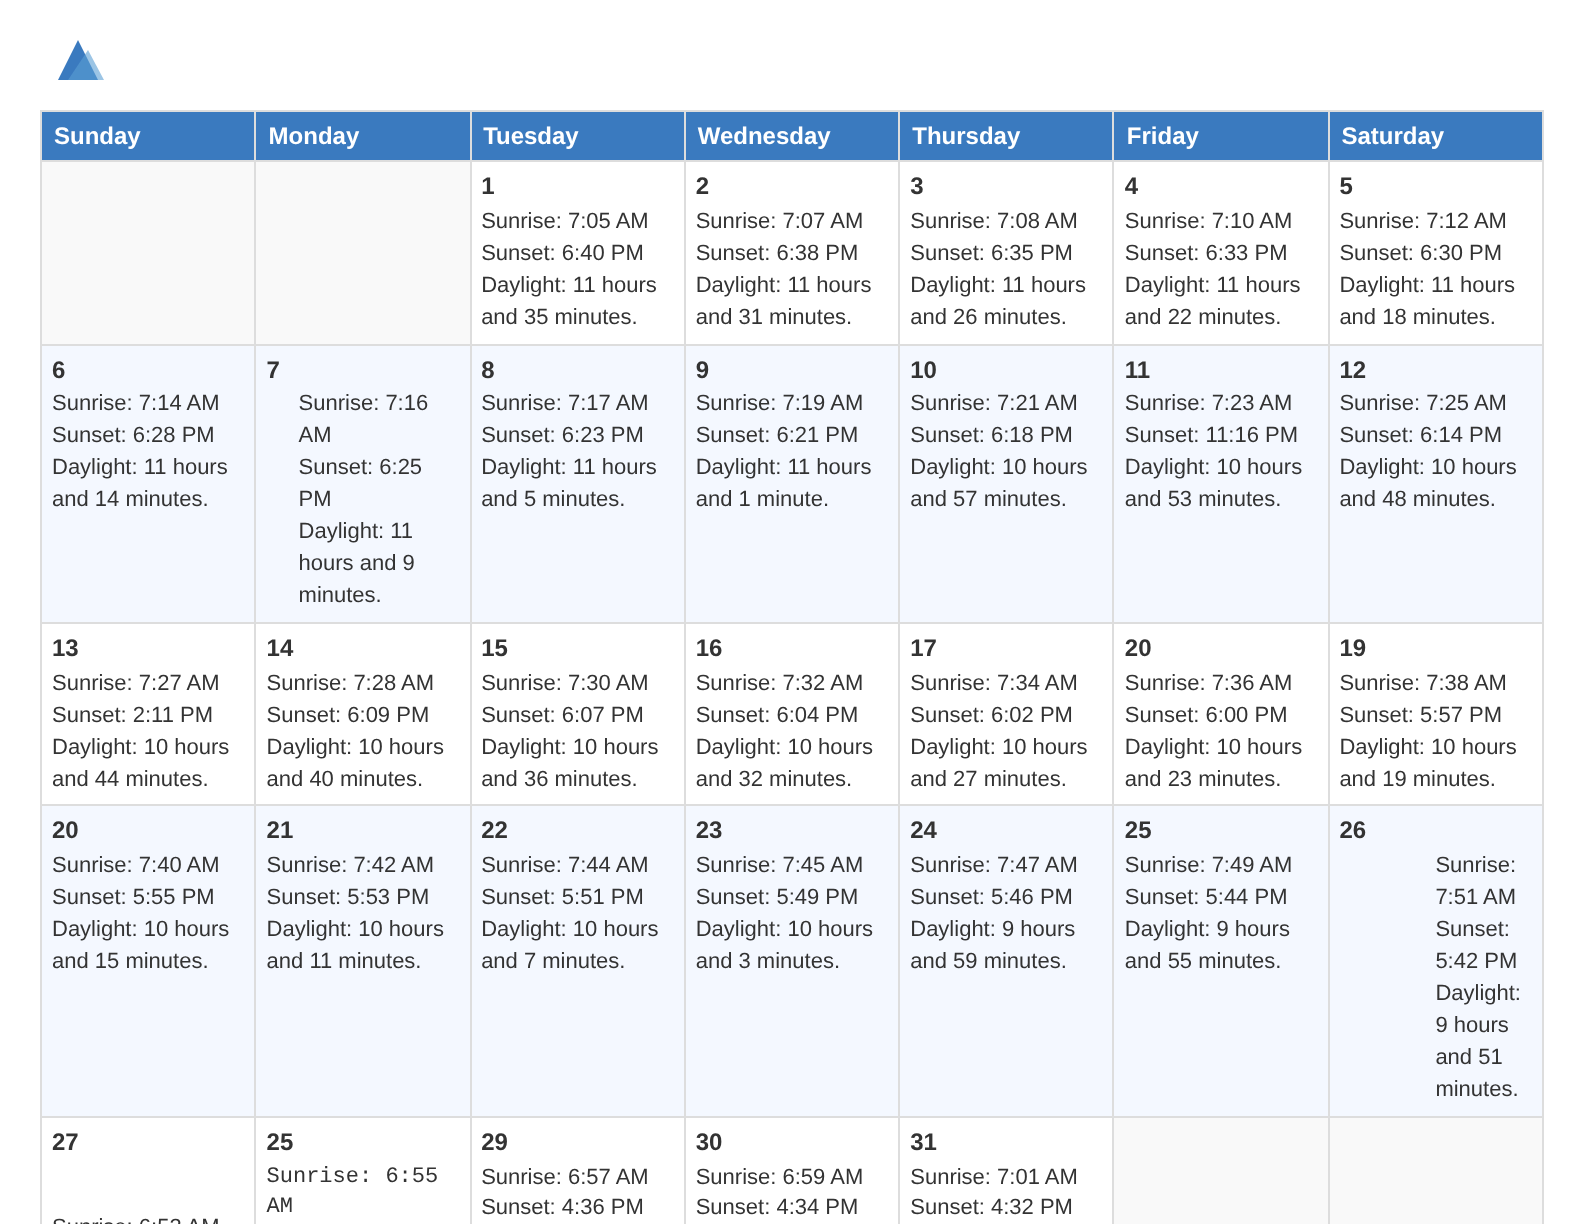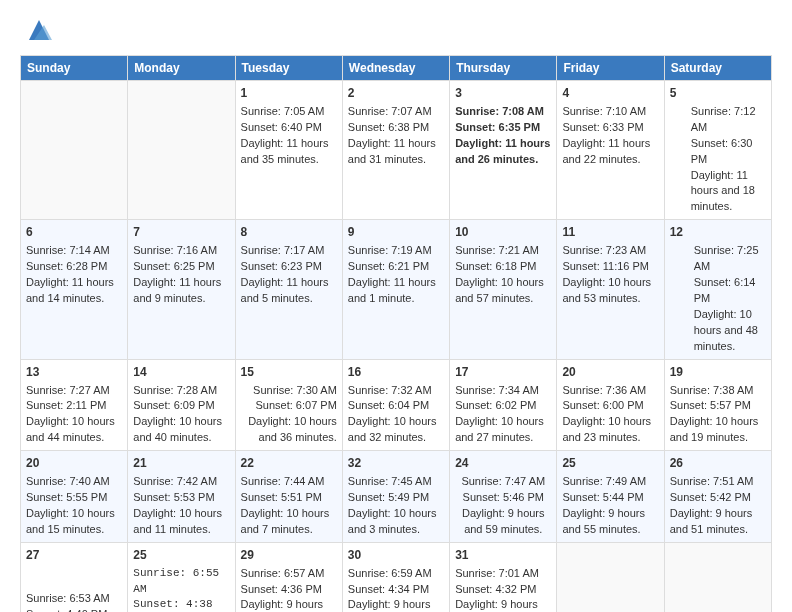--- a/index.html
+++ b/index.html
@@ -152,47 +152,47 @@
 Daylight: 11 hours and 35 minutes.</div>
           </td>
           <td>
             <span class="day-num">2</span>
             <div class="day-info" style="white-space: pre-line;">Sunrise: 7:07 AM
 Sunset: 6:38 PM
 Daylight: 11 hours and 31 minutes.</div>
           </td>
           <td>
             <span class="day-num">3</span>
-            <div class="day-info" style="white-space: pre-line; font-weight: bold;">Sunrise: 7:08 AM
+            <div class="day-info" style="white-space: pre-line;">Sunrise: 7:08 AM
 Sunset: 6:35 PM
 Daylight: 11 hours and 26 minutes.</div>
           </td>
           <td>
             <span class="day-num">4</span>
             <div class="day-info" style="white-space: pre-line;">Sunrise: 7:10 AM
 Sunset: 6:33 PM
 Daylight: 11 hours and 22 minutes.</div>
           </td>
           <td>
             <span class="day-num">5</span>
-            <div class="day-info" style="white-space: pre-line; margin-left: 21px;">Sunrise: 7:12 AM
+            <div class="day-info" style="white-space: pre-line;">Sunrise: 7:12 AM
 Sunset: 6:30 PM
 Daylight: 11 hours and 18 minutes.</div>
           </td>
         </tr>
         <tr class="row-even">
           <td>
             <span class="day-num">6</span>
             <div class="day-info" style="white-space: pre-line;">Sunrise: 7:14 AM
 Sunset: 6:28 PM
 Daylight: 11 hours and 14 minutes.</div>
           </td>
           <td>
             <span class="day-num">7</span>
-            <div class="day-info" style="white-space: pre-line;">Sunrise: 7:16 AM
+            <div class="day-info" style="white-space: pre-line; margin-left: 16px;">Sunrise: 7:16 AM
 Sunset: 6:25 PM
 Daylight: 11 hours and 9 minutes.</div>
           </td>
           <td>
             <span class="day-num">8</span>
             <div class="day-info" style="white-space: pre-line;">Sunrise: 7:17 AM
 Sunset: 6:23 PM
 Daylight: 11 hours and 5 minutes.</div>
           </td>
           <td>
@@ -208,41 +208,41 @@
 Daylight: 10 hours and 57 minutes.</div>
           </td>
           <td>
             <span class="day-num">11</span>
             <div class="day-info" style="white-space: pre-line;">Sunrise: 7:23 AM
 Sunset: 11:16 PM
 Daylight: 10 hours and 53 minutes.</div>
           </td>
           <td>
             <span class="day-num">12</span>
-            <div class="day-info" style="white-space: pre-line; margin-left: 24px;">Sunrise: 7:25 AM
+            <div class="day-info" style="white-space: pre-line;">Sunrise: 7:25 AM
 Sunset: 6:14 PM
 Daylight: 10 hours and 48 minutes.</div>
           </td>
         </tr>
         <tr class="row-odd">
           <td>
             <span class="day-num">13</span>
             <div class="day-info" style="white-space: pre-line;">Sunrise: 7:27 AM
 Sunset: 2:11 PM
 Daylight: 10 hours and 44 minutes.</div>
           </td>
           <td>
             <span class="day-num">14</span>
             <div class="day-info" style="white-space: pre-line;">Sunrise: 7:28 AM
 Sunset: 6:09 PM
 Daylight: 10 hours and 40 minutes.</div>
           </td>
           <td>
             <span class="day-num">15</span>
-            <div class="day-info" style="white-space: pre-line; text-align: right;">Sunrise: 7:30 AM
+            <div class="day-info" style="white-space: pre-line;">Sunrise: 7:30 AM
 Sunset: 6:07 PM
 Daylight: 10 hours and 36 minutes.</div>
           </td>
           <td>
             <span class="day-num">16</span>
             <div class="day-info" style="white-space: pre-line;">Sunrise: 7:32 AM
 Sunset: 6:04 PM
 Daylight: 10 hours and 32 minutes.</div>
           </td>
           <td>
@@ -277,40 +277,40 @@
 Sunset: 5:53 PM
 Daylight: 10 hours and 11 minutes.</div>
           </td>
           <td>
             <span class="day-num">22</span>
             <div class="day-info" style="white-space: pre-line;">Sunrise: 7:44 AM
 Sunset: 5:51 PM
 Daylight: 10 hours and 7 minutes.</div>
           </td>
           <td>
-            <span class="day-num">32</span>
+            <span class="day-num">23</span>
             <div class="day-info" style="white-space: pre-line;">Sunrise: 7:45 AM
 Sunset: 5:49 PM
 Daylight: 10 hours and 3 minutes.</div>
           </td>
           <td>
             <span class="day-num">24</span>
-            <div class="day-info" style="white-space: pre-line; text-align: center;">Sunrise: 7:47 AM
+            <div class="day-info" style="white-space: pre-line;">Sunrise: 7:47 AM
 Sunset: 5:46 PM
 Daylight: 9 hours and 59 minutes.</div>
           </td>
           <td>
             <span class="day-num">25</span>
             <div class="day-info" style="white-space: pre-line;">Sunrise: 7:49 AM
 Sunset: 5:44 PM
 Daylight: 9 hours and 55 minutes.</div>
           </td>
           <td>
             <span class="day-num">26</span>
-            <div class="day-info" style="white-space: pre-line;">Sunrise: 7:51 AM
+            <div class="day-info" style="white-space: pre-line; margin-left: 48px;">Sunrise: 7:51 AM
 Sunset: 5:42 PM
 Daylight: 9 hours and 51 minutes.</div>
           </td>
         </tr>
         <tr class="row-odd">
           <td>
             <span class="day-num">27</span>
             <div class="day-info" style="white-space: pre-line; margin-top: 27px;">Sunrise: 6:53 AM
 Sunset: 4:40 PM
 Daylight: 9 hours and 46 minutes.</div>

